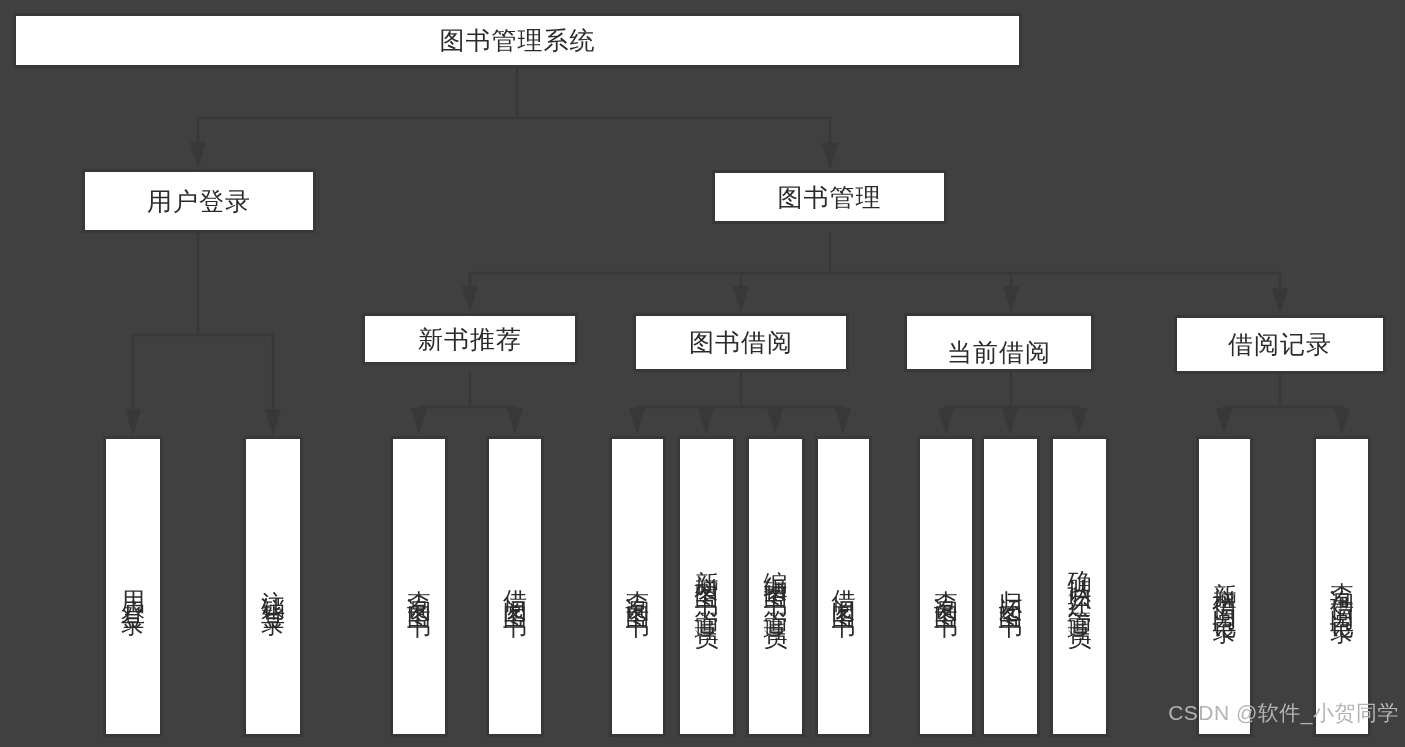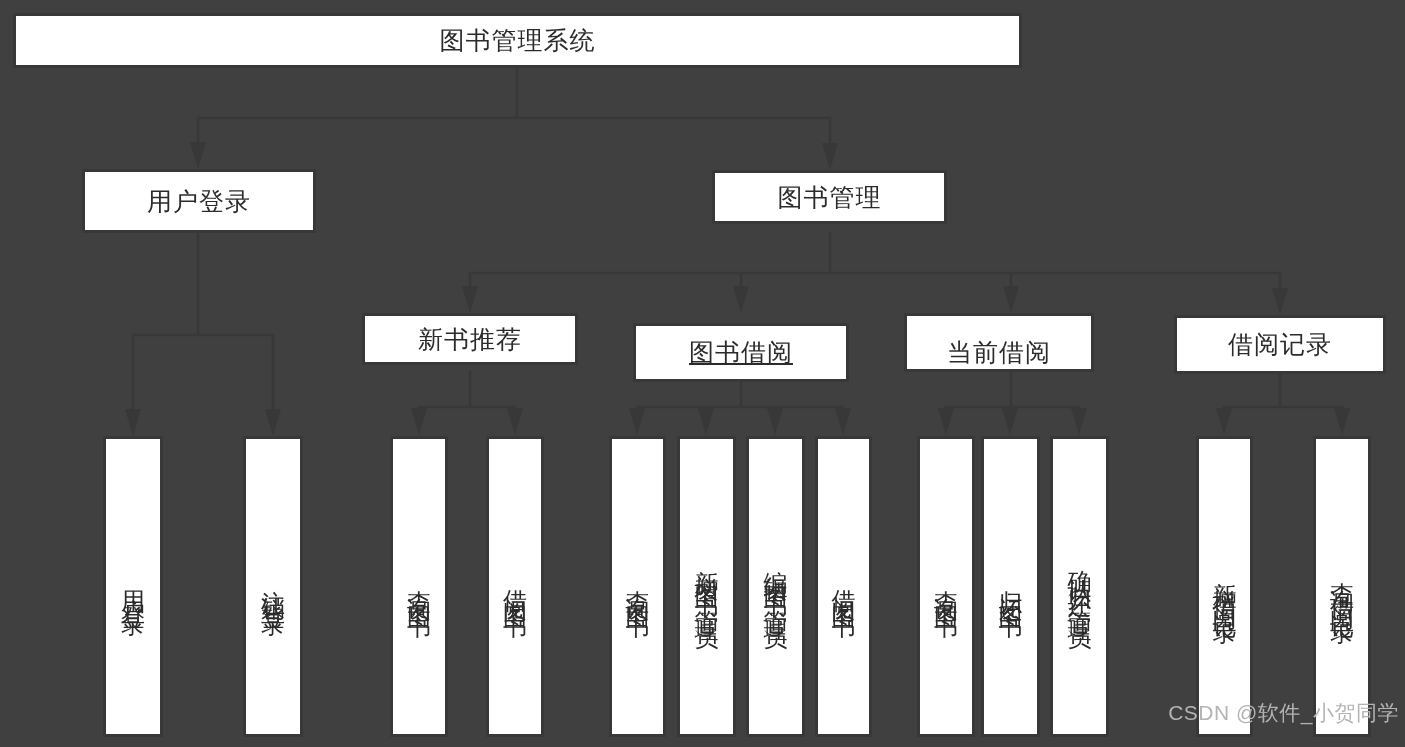--- a/index.html
+++ b/index.html
@@ -97,21 +97,21 @@
   <div class="node" style="left:82px;top:169px;width:234px;height:64px;">
     <span class="hlabel">用户登录</span>
   </div>
   <div class="node" style="left:712px;top:170px;width:235px;height:54px;">
     <span class="hlabel">图书管理</span>
   </div>
 
   <div class="node" style="left:362px;top:313px;width:216px;height:52px;">
     <span class="hlabel">新书推荐</span>
   </div>
-  <div class="node" style="left:633px;top:323px;width:216px;height:59px;text-decoration:underline;">
+  <div class="node" style="left:633px;top:313px;width:216px;height:59px;">
     <span class="hlabel">图书借阅</span>
   </div>
   <div class="node" style="left:904px;top:313px;width:190px;height:59px;align-items:flex-end;">
     <span class="hlabel">当前借阅</span>
   </div>
   <div class="node" style="left:1174px;top:315px;width:212px;height:59px;">
     <span class="hlabel">借阅记录</span>
   </div>
 
   <div class="node leaf" style="left:103px;top:436px;width:60px;height:301px;">

